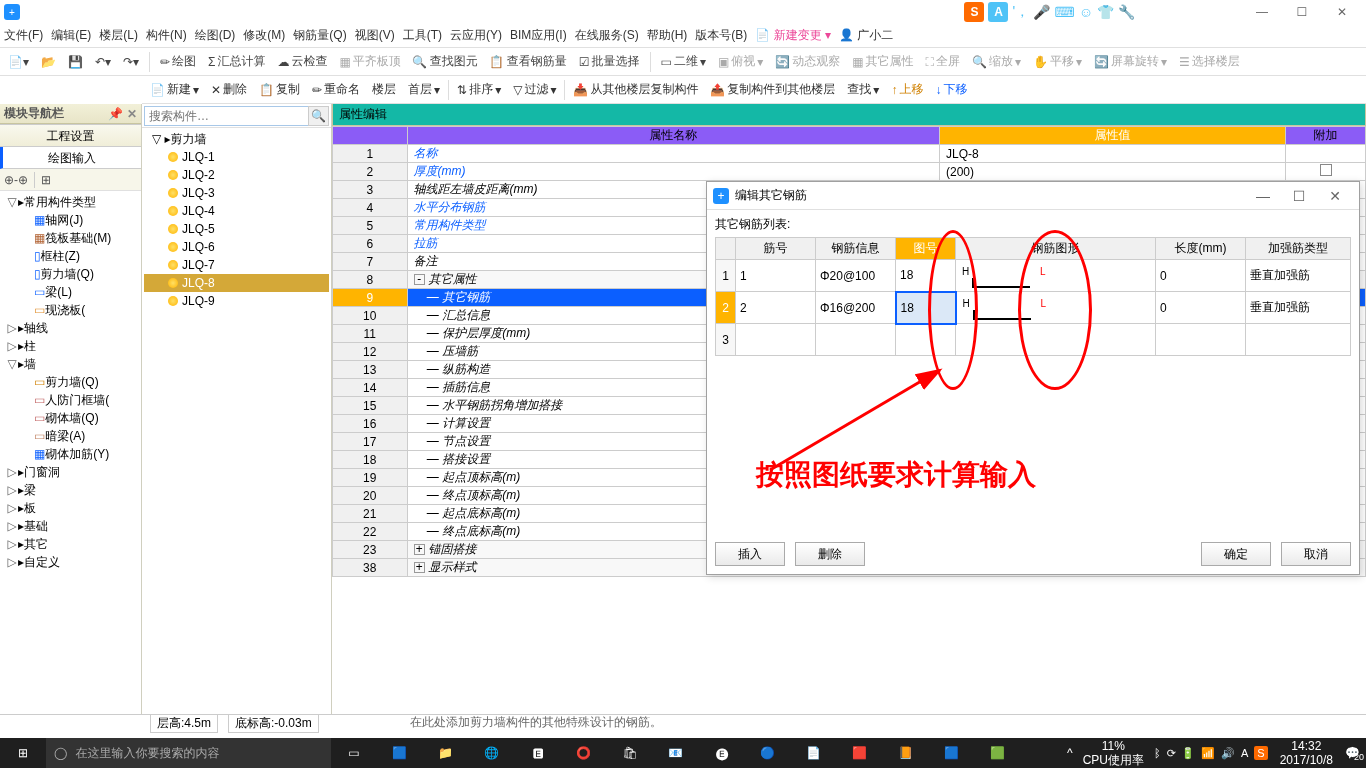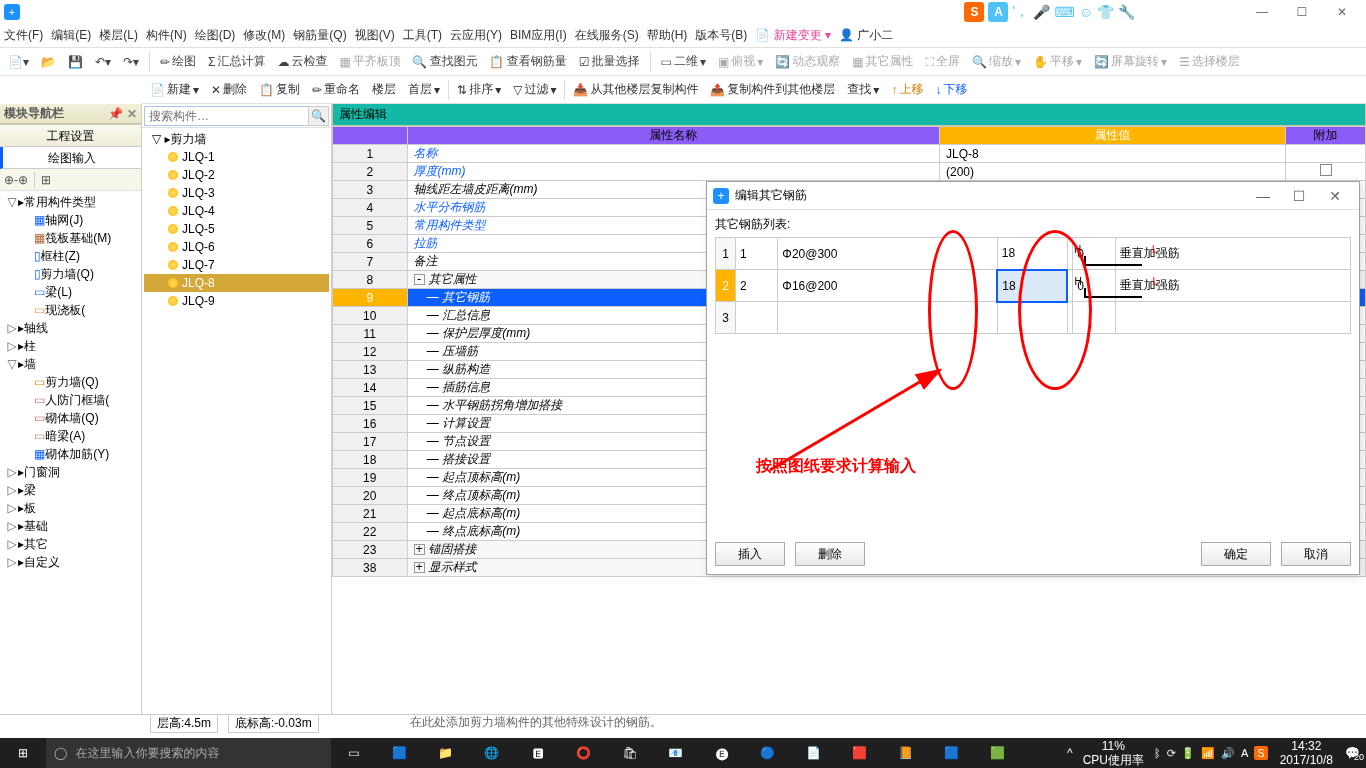--- a/index.html
+++ b/index.html
@@ -79,21 +79,21 @@
 .dlg-table td.shape-cell { position: relative; }
 .dlg-table .shape-h { position: absolute; left: 6px; top: 6px; font-size: 10px; }
 .dlg-table .shape-line-h { position: absolute; left: 16px; top: 18px; width: 4px; height: 10px; border-left: 2px solid #000; }
 .dlg-table .shape-line { position: absolute; left: 16px; top: 26px; width: 58px; height: 2px; background: #000; }
 .dlg-table .shape-l { position: absolute; left: 84px; top: 6px; color: #f00; font-size: 10px; }
 .dlg-buttons { position: absolute; bottom: 8px; left: 8px; right: 8px; display: flex; gap: 10px; }
 .dlg-buttons button { width: 70px; height: 24px; border: 1px solid #aaa; background: linear-gradient(#fff,#eaeaea); }
 .dlg-buttons .dspacer { flex: 1; }
 .annot-ellipse { position: absolute; border: 3px solid #f00; border-radius: 50%; pointer-events: none; }
 .annot-arrow { position: absolute; pointer-events: none; }
-.annot-text { position: absolute; color: #f00; font-size: 16px; font-family: SimSun; font-weight: bold; pointer-events: none; }
+.annot-text { position: absolute; color: #f00; font-size: 28px; font-family: SimSun; font-weight: bold; pointer-events: none; }
 .statusbar { height: 24px; border-top: 1px solid #ccc; display: flex; align-items: center; padding: 0 6px; font-size: 12px; color: #333; }
 .statusbar .fps { margin-left: auto; margin-top: 48px; }
 .taskbar { height: 30px; background: #1f1f1f; display: flex; align-items: center; color: #fff; }
 .taskbar .tb-item { width: 46px; height: 30px; display: flex; align-items: center; justify-content: center; color: #fff; }
 .taskbar .tb-search { display: flex; align-items: center; background: #333; height: 30px; padding: 0 8px; width: 285px; color: #aaa; gap: 8px; }
 .taskbar .tb-tray { margin-left: auto; display: flex; align-items: center; gap: 6px; padding-right: 6px; }
 .taskbar .tb-clock { text-align: center; line-height: 14px; font-size: 11px; padding: 0 6px; }
 .taskbar .tb-cpu { text-align: center; line-height: 14px; font-size: 11px; padding: 0 4px; }
 .headline-hint { position: absolute; top: 714px; left: 410px; color: #666; }
 .floor-hint { position: absolute; top: 714px; left: 150px; display: flex; gap: 10px; }
@@ -511,24 +511,33 @@
     <span>编辑其它钢筋</span>
     <span class="dspacer"></span>
     <span class="dwinbtn">—</span>
     <span class="dwinbtn">☐</span>
     <span class="dwinbtn">✕</span>
   </div>
   <div class="dlg-body">
     <div class="dlg-sub">其它钢筋列表:</div>
     <table class="dlg-table">
       <tbody>
+          <tr>
+        <th class="rownumh"></th>
+        <th style="width:80px;">筋号</th>
+        <th style="width:80px;">钢筋信息</th>
+        <th class="hl" style="width:60px;">图号</th>
+        <th style="width:200px;">钢筋图形</th>
+        <th style="width:90px;">长度(mm)</th>
+        <th>加强筋类型</th>
+      </tr>
       <tr>
         <td class="rownum">1</td>
         <td style="text-align:left;padding-left:4px;">1</td>
-        <td style="text-align:left;padding-left:4px;">Φ20@300</td>
+        <td style="text-align:left;padding-left:4px;">Φ20@100</td>
         <td style="text-align:left;padding-left:4px;">18</td>
         <td class="shape-cell">
               <span class="shape-h">H</span>
               <span class="shape-line-h"></span>
               <span class="shape-line"></span>
               <span class="shape-l">L</span>
             </td>
         <td style="text-align:left;padding-left:4px;">0</td>
         <td style="text-align:left;padding-left:4px;">垂直加强筋</td>
       </tr>

